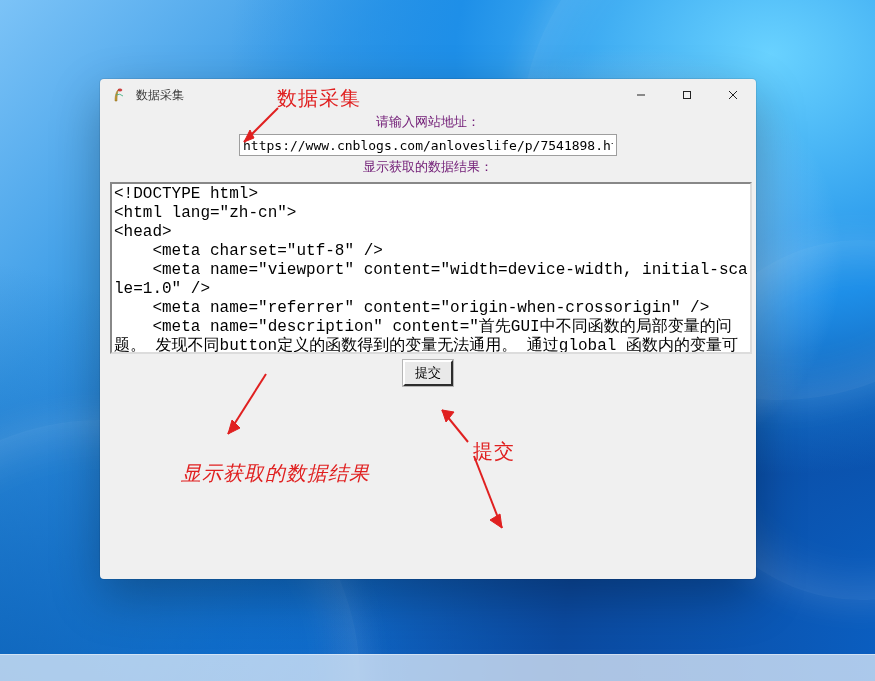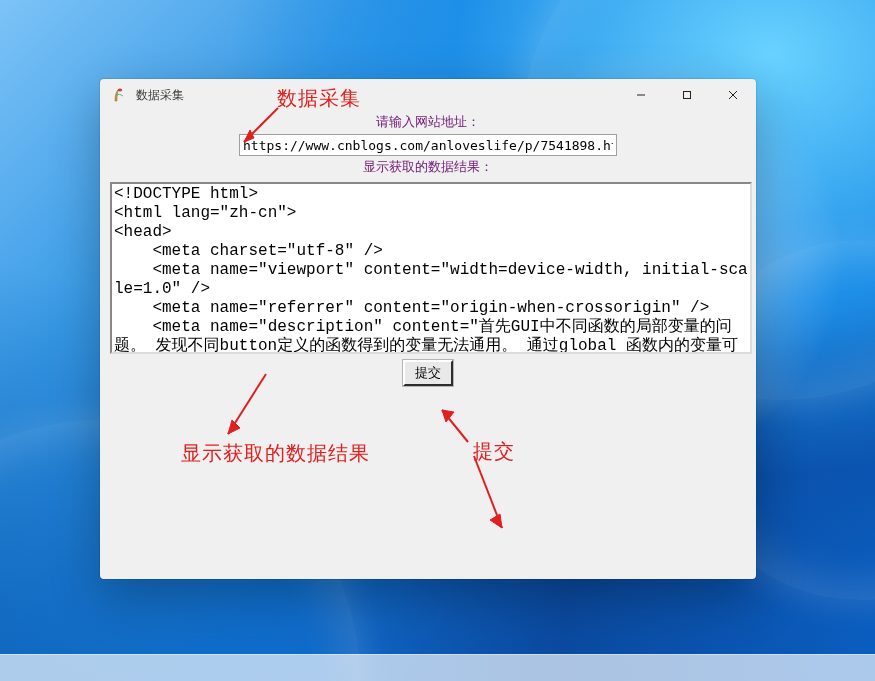--- a/index.html
+++ b/index.html
@@ -125,21 +125,21 @@
       </div>
     </div>
   </div>
 
   <div class="anno" style="left:277px; top:85px;">数据采集</div>
   <svg class="arrow" style="left:230px; top:102px;" width="60" height="55">
     <line x1="48" y1="6" x2="14" y2="40" stroke-width="2"></line>
     <polygon points="14,40 24,36 20,28"></polygon>
   </svg>
 
-  <div class="anno" style="left:181px; top:440px;">显示获取的数据结果</div>
+  <div class="anno" style="left:181px; top:460px;font-style:italic;">显示获取的数据结果</div>
   <svg class="arrow" style="left:212px; top:368px;" width="70" height="78">
     <line x1="54" y1="6" x2="16" y2="66" stroke-width="2"></line>
     <polygon points="16,66 28,60 20,52"></polygon>
   </svg>
 
   <div class="anno" style="left:473px; top:438px;">提交</div>
   <svg class="arrow" style="left:432px; top:400px;" width="80" height="140">
     <line x1="10" y1="10" x2="36" y2="42" stroke-width="2"></line>
     <polygon points="10,10 22,12 14,22"></polygon>
     <line x1="42" y1="56" x2="70" y2="128" stroke-width="2"></line>

